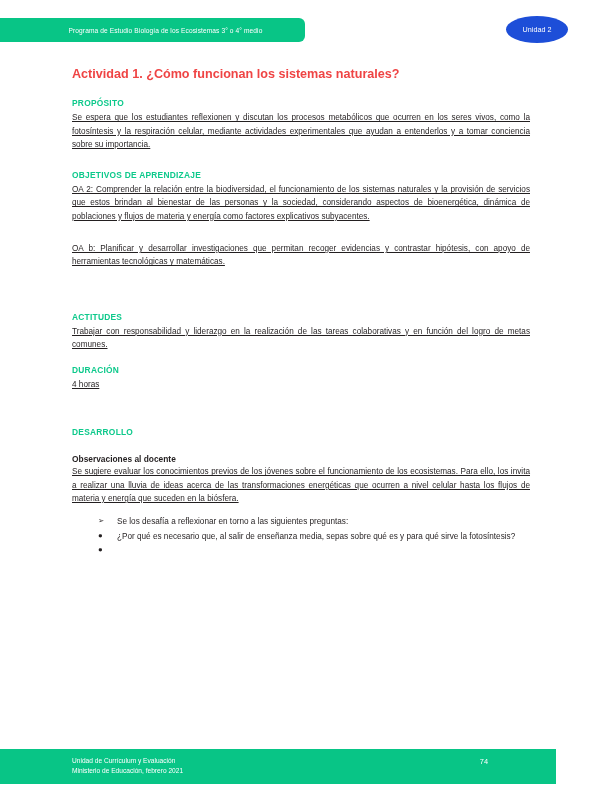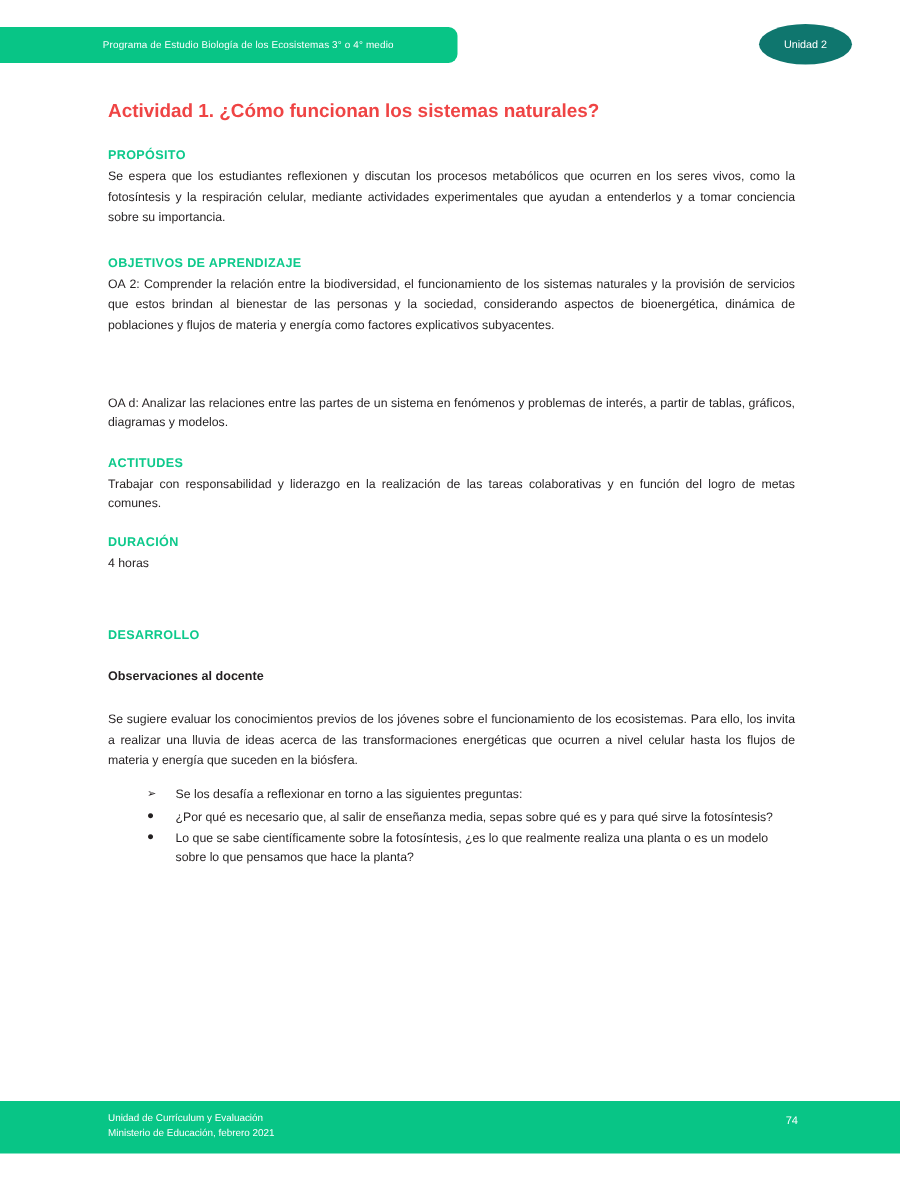--- a/index.html
+++ b/index.html
@@ -44,21 +44,21 @@
     letter-spacing: 0.1px;
     white-space: nowrap;
     padding-left: 26px;
   }
   .unit-badge {
     position: absolute;
     right: 32px;
     top: -2px;
     width: 62px;
     height: 27px;
-    background: #0f766e;
+    background: #1d4ed8;
     border-radius: 50%;
     display: flex;
     align-items: center;
     justify-content: center;
   }
   .unit-badge-text {
     color: #ffffff;
     font-size: 7.2px;
     white-space: nowrap;
   }
@@ -86,31 +86,32 @@
     letter-spacing: 0.25px;
     margin: 0 0 3px 0;
   }
 
   p.body {
     font-size: 8.2px;
     line-height: 1.62;
     text-align: justify;
     margin: 0 0 9px 0;
     color: #231f20;
+    text-decoration: underline;
   }
   p.body.last { margin-bottom: 0; }
 
   .gap-sm { height: 10px; }
   .gap-md { height: 14px; }
   .gap-xl { height: 36px; }
 
   .subhead {
     font-size: 8.4px;
     font-weight: bold;
-    margin: 0 0 18px 0;
+    margin: 0 0 1px 0;
     color: #231f20;
   }
 
   .roman-head {
     font-size: 8.4px;
     font-weight: bold;
     margin: 0 0 3px 0;
     color: #231f20;
   }
 
@@ -136,22 +137,22 @@
     text-align: left;
     color: #231f20;
   }
   ul.bullets li.arrow .glyph { font-size: 7.4px; }
   ul.bullets li.dot .glyph { font-size: 7.8px; line-height: 1.55; }
 
   
   .footer {
     position: absolute;
     left: 0;
-    bottom: 31px;
-    width: 600px;
+    bottom: 16px;
+    width: 556px;
     height: 35px;
     background: #08c586;
   }
   .footer-left {
     position: absolute;
     left: 72px;
     top: 7px;
     color: #ffffff;
     font-size: 6.6px;
     line-height: 1.55;
@@ -181,23 +182,23 @@
   <h1 class="activity-title">Actividad 1. ¿Cómo funcionan los sistemas naturales?</h1>
 
   <div class="section-head">PROPÓSITO</div>
   <p class="body">Se espera que los estudiantes reflexionen y discutan los procesos metabólicos que ocurren en los seres vivos, como la fotosíntesis y la respiración celular, mediante actividades experimentales que ayudan a entenderlos y a tomar conciencia sobre su importancia.</p>
 
   <div class="gap-sm"></div>
 
   <div class="section-head">OBJETIVOS DE APRENDIZAJE</div>
   <p class="body">OA 2: Comprender la relación entre la biodiversidad, el funcionamiento de los sistemas naturales y la provisión de servicios que estos brindan al bienestar de las personas y la sociedad, considerando aspectos de bioenergética, dinámica de poblaciones y flujos de materia y energía como factores explicativos subyacentes.</p>
   <div class="gap-sm"></div>
-  <div class="gap-sm"></div>
-  <div class="gap-sm"></div>
-  <p class="body last">OA d: Analizar las relaciones entre las partes de un sistema en fenómenos y problemas de interés, a partir de tablas, gráficos, diagramas y modelos.</p>
+  <p class="body">OA b: Planificar y desarrollar investigaciones que permitan recoger evidencias y contrastar hipótesis, con apoyo de herramientas tecnológicas y matemáticas.</p>
+  <div class="gap-sm"></div>
+  <div class="gap-sm"></div>
 
   <div class="gap-md"></div>
 
   <div class="section-head">ACTITUDES</div>
   <p class="body last">Trabajar con responsabilidad y liderazgo en la realización de las tareas colaborativas y en función del logro de metas comunes.</p>
 
   <div class="gap-md"></div>
 
   <div class="section-head">DURACIÓN</div>
   <p class="body last">4 horas</p>
@@ -218,21 +219,20 @@
     <li class="arrow">
       <span class="glyph">➢</span>
       <span>Se los desafía a reflexionar en torno a las siguientes preguntas:</span>
     </li>
     <li class="dot">
       <span class="glyph">●</span>
       <span>¿Por qué es necesario que, al salir de enseñanza media, sepas sobre qué es y para qué sirve la fotosíntesis?</span>
     </li>
     <li class="dot">
       <span class="glyph">●</span>
-      <span>Lo que se sabe científicamente sobre la fotosíntesis, ¿es lo que realmente realiza una planta o es un modelo sobre lo que pensamos que hace la planta?</span>
     </li>
   </ul>
 
 </div>
 
 <div class="footer">
   <div class="footer-left">
     <div>Unidad de Currículum y Evaluación</div>
     <div>Ministerio de Educación, febrero 2021</div>
   </div>

